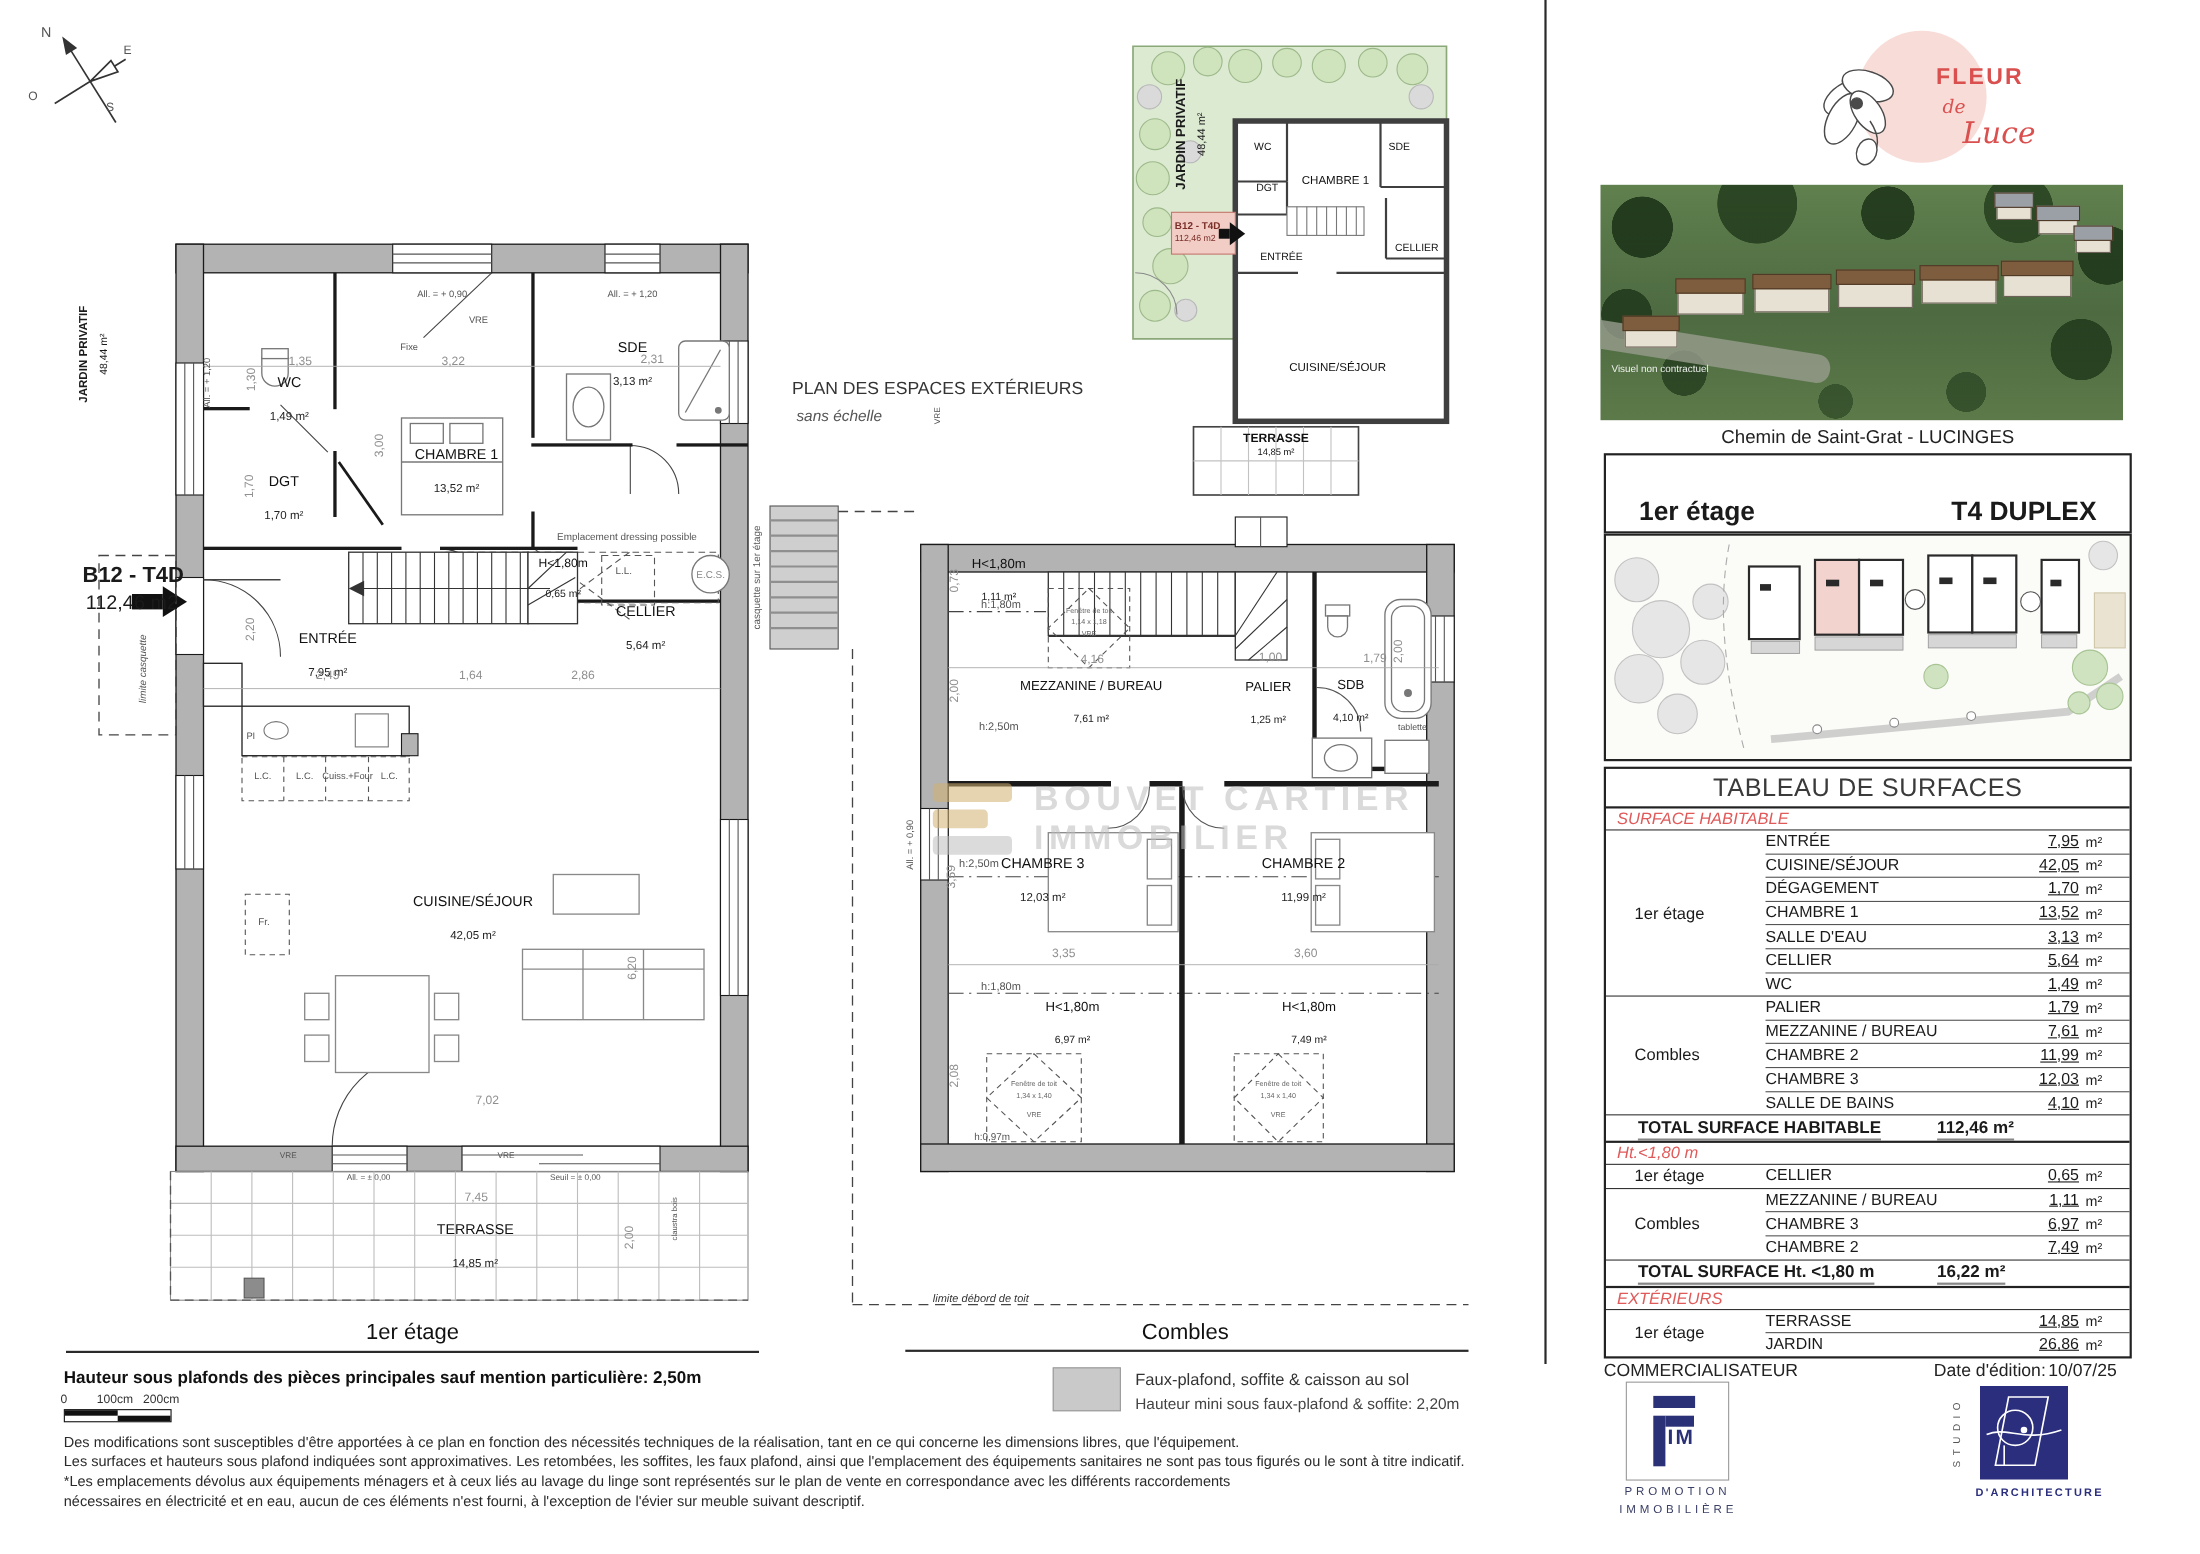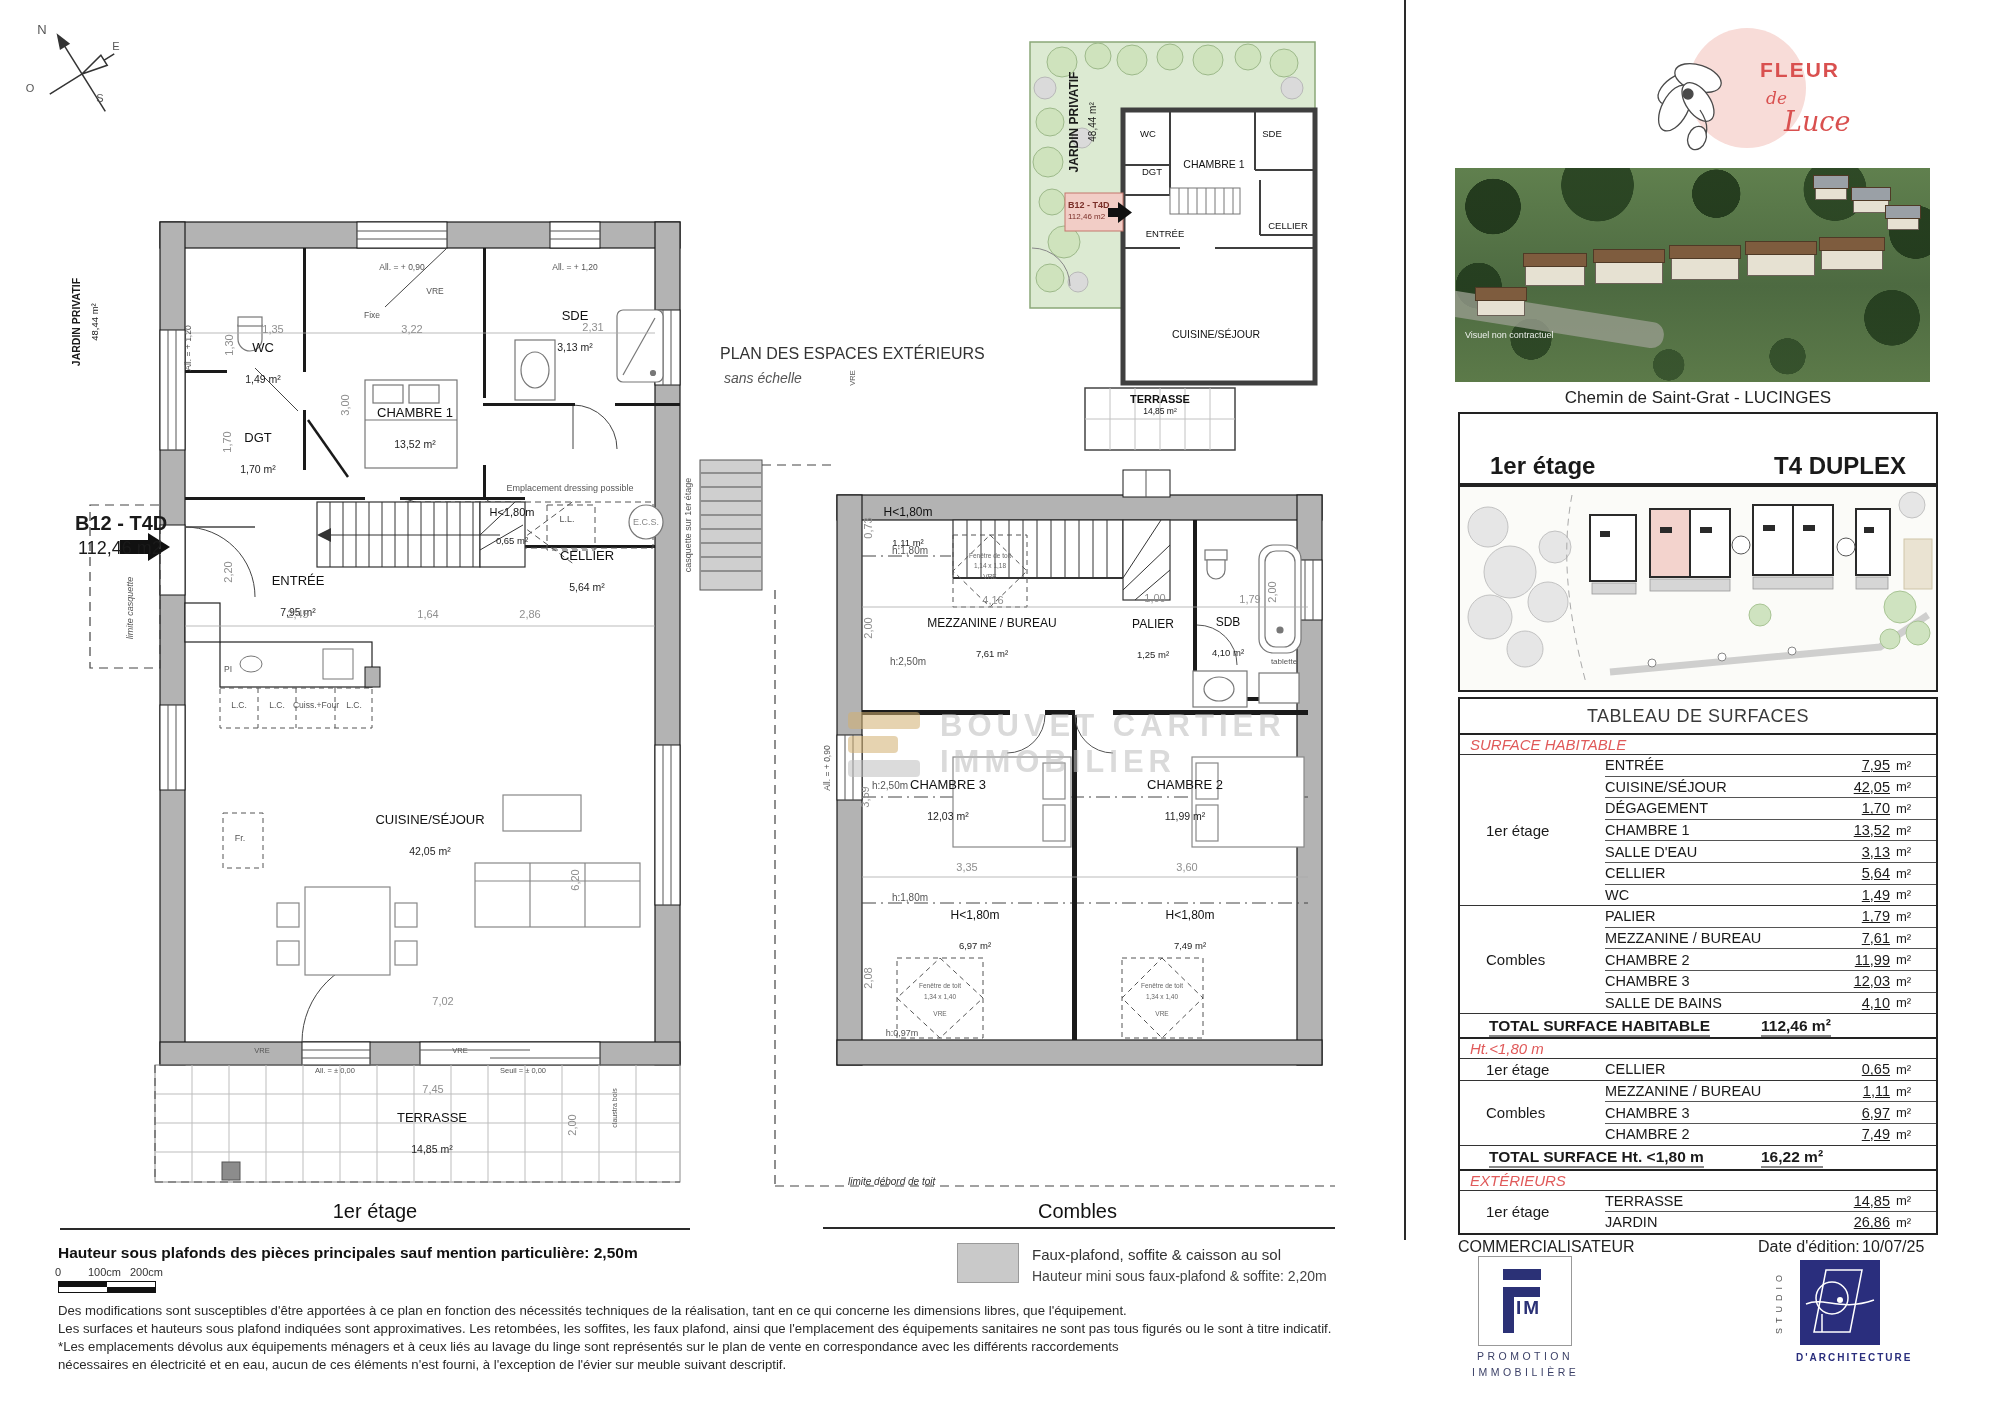--- a/index.html
+++ b/index.html
@@ -50,21 +50,21 @@
   .road{position:absolute;left:-20px;top:138px;width:230px;height:26px;background:#979c8d;
         transform:rotate(9deg);opacity:.8;border-radius:12px;}
   .caption{position:absolute;left:10px;top:162px;font-size:9px;color:rgba(255,255,255,.9);}
   .hdrbox{position:absolute;left:1458px;top:412px;width:480px;height:73px;border:2px solid #222;box-sizing:border-box;background:#fff;}
   .hdr-apt{position:absolute;left:0;top:5px;width:100%;text-align:center;font-size:25px;font-weight:bold;}
   .hdr-floor{position:absolute;left:30px;top:38px;font-size:24px;font-weight:bold;}
   .hdr-type{position:absolute;right:30px;top:38px;font-size:24px;font-weight:bold;}
   .siteplan{position:absolute;left:1458px;top:485px;width:480px;height:207px;border:2px solid #222;box-sizing:border-box;background:#fbfbf8;}
   
   .tbl{position:absolute;left:1458px;top:697px;width:480px;border:2px solid #222;background:#fff;box-sizing:border-box;}
-  .tbl-title{height:34px;line-height:34px;text-align:center;font-size:18px;color:#3a3a3a;border-bottom:2px solid #222;letter-spacing:.5px;}
+  .tbl-title{height:34px;line-height:34px;text-align:center;font-size:23px;color:#3a3a3a;border-bottom:2px solid #222;letter-spacing:.5px;}
   .sec-h{height:19px;line-height:19px;color:#e05a5a;font-style:italic;font-size:15px;padding-left:10px;}
   .grp{display:flex;border-top:1px solid #333;}
   .floor{width:145px;box-sizing:border-box;display:flex;align-items:center;padding-left:26px;font-size:15px;}
   .rows{flex:1;}
   .r{display:flex;height:20.6px;align-items:center;border-bottom:1px solid #555;}
   .r:last-child{border-bottom:none;}
   .r .nm{flex:1;font-size:14.5px;}
   .r .val{width:60px;text-align:right;font-size:14.5px;padding-right:6px;text-decoration:underline;}
   .r .un{width:40px;font-size:13px;}
   .tot{display:flex;height:23px;align-items:center;border-top:1px solid #333;border-bottom:2px solid #222;font-weight:bold;}

